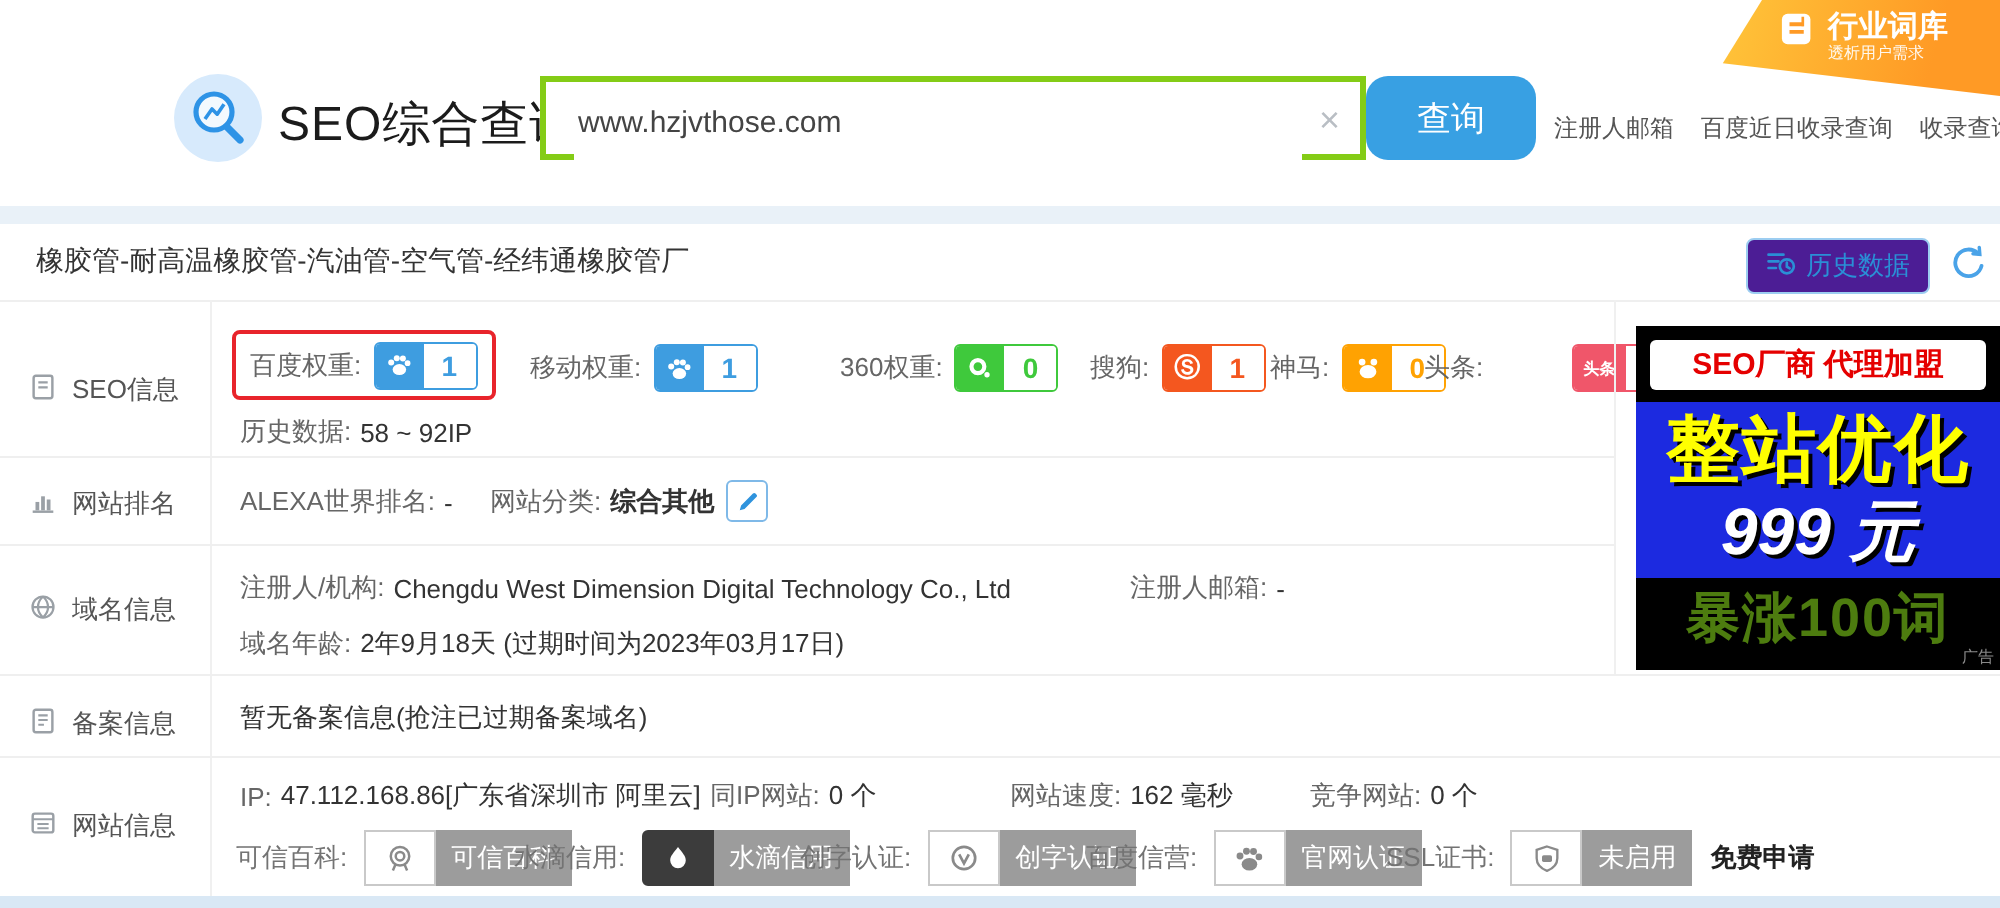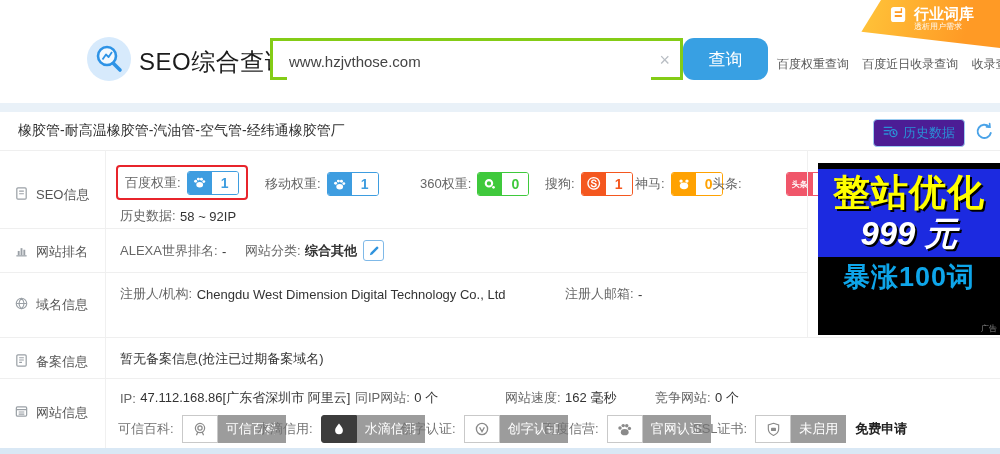--- a/index.html
+++ b/index.html
@@ -60,21 +60,21 @@
   .cicon.dark{background:#3c3c3c;border-color:#3c3c3c;color:#fff;border-radius:3px 0 0 3px;}
   .ctext{background:#9c9c9c;color:#fff;font-size:13px;padding:0 8px;display:flex;align-items:center;}
   .apply{margin-left:9px;font-size:13px;color:#222;font-weight:bold;cursor:pointer;}
 
   
   .ad{left:818px;top:163px;width:182px;height:172px;background:#000;cursor:pointer;}
   .ad-line1{margin:7px 7px 0;background:#fff;color:#e50000;font-weight:bold;font-size:15px;text-align:center;height:25px;line-height:25px;border-radius:3px;}
   .ad-blue{margin-top:6px;background:#1c2ae0;text-align:center;padding:3px 0 5px;}
   .ad-line2{font-size:37px;font-weight:900;color:#ff0;letter-spacing:1px;text-shadow:2px 2px 0 #000;line-height:1.15;}
   .ad-line3{font-size:33px;font-weight:900;font-style:italic;color:#fff;line-height:1.15;text-shadow:2px 2px 0 #000;}
-  .ad-line4{color:#0ea5e9;font-size:27px;font-weight:900;text-align:center;margin-top:2px;letter-spacing:1px;}
+  .ad-line4{color:#4d7c0f;font-size:27px;font-weight:900;text-align:center;margin-top:2px;letter-spacing:1px;}
   .ad-tag{position:absolute;right:3px;bottom:1px;color:#888;font-size:8px;}
 
   .botband{left:0;top:448px;width:1000px;height:6px;background:#d9e8f5;}
 </style>
 </head>
 <body>
 
 <div class="page">
 
   <div class="abs logo-circle">
@@ -87,21 +87,21 @@
   </div>
   <div class="abs app-title">SEO综合查询</div>
 
   <div class="abs search-box">
     <input type="text" value="www.hzjvthose.com" style="">
     <span class="clear-x">×</span>
   </div>
   <div class="abs query-btn">查询</div>
 
   <div class="abs top-links">
-    <span>百度权重查询</span>
+    <span>注册人邮箱</span>
     <span>百度近日收录查询</span>
     <span>收录查询</span>
   </div>
 
   <div class="abs ribbon">
     <span>
       <svg width="19" height="19" viewBox="0 0 20 20">
           <rect x="1" y="2" width="15" height="16" rx="3" fill="#fff"></rect>
           <path d="M5 7.5h7.5M5 11.5h7.5" stroke="#ff9a25" stroke-width="2"></path>
           <path d="M12 3.5v5" stroke="#ff9a25" stroke-width="1.4"></path>
@@ -271,20 +271,24 @@
   <div class="hr" style="left:0;top:272px;width:807px;"></div>
 
   <div class="abs row" style="left:120px;top:285px;">
     <span class="lbl">注册人/机构:</span>&nbsp;
     <span class="val">Chengdu West Dimension Digital Technology Co., Ltd</span>
   </div>
   <div class="abs row" style="left:565px;top:285px;">
     <span class="lbl">注册人邮箱:</span>&nbsp;
     <span class="val">-</span>
   </div>
+  <div class="abs row" style="left:120px;top:313px;">
+    <span class="lbl">域名年龄:</span>&nbsp;
+    <span class="val">2年9月18天 (过期时间为2023年03月17日)</span>
+  </div>
 
   <div class="hr" style="left:0;top:337px;width:1000px;"></div>
 
   <div class="abs row" style="left:120px;top:350px;">
     <span class="val">暂无备案信息(抢注已过期备案域名)</span>
   </div>
 
   <div class="hr" style="left:0;top:378px;width:1000px;"></div>
 
   <div class="abs row" style="left:120px;top:389px;">
@@ -365,20 +369,21 @@
           </svg>
         </span>
       <span class="ctext">未启用</span>
     </span>
     <span class="apply">免费申请</span>
   </div>
 
   <div class="vr" style="left:807px;top:150px;height:187px;"></div>
 
   <div class="abs ad">
+    <div class="ad-line1">SEO厂商 代理加盟</div>
     <div class="ad-blue">
       <div class="ad-line2">整站优化</div>
       <div class="ad-line3">999 元</div>
     </div>
     <div class="ad-line4">暴涨100词</div>
     <div class="ad-tag">广告</div>
   </div>
 
   <div class="abs botband"></div>
 

